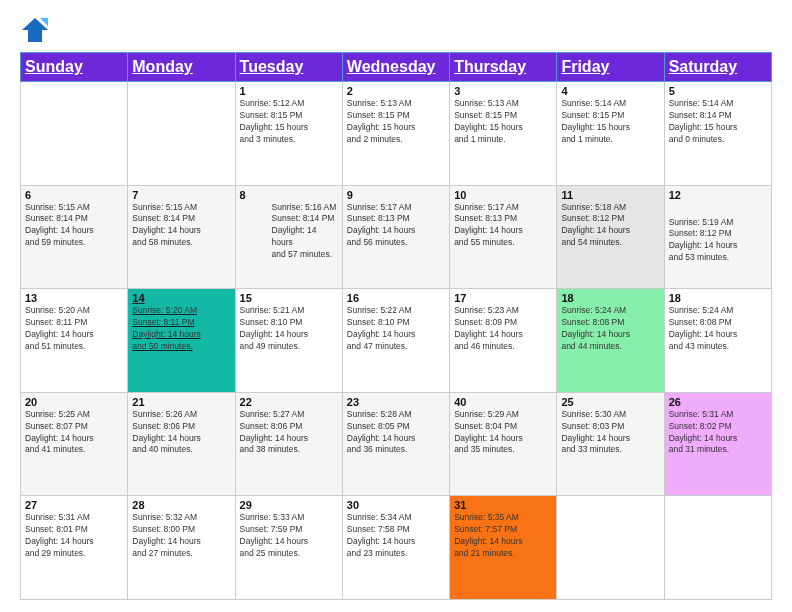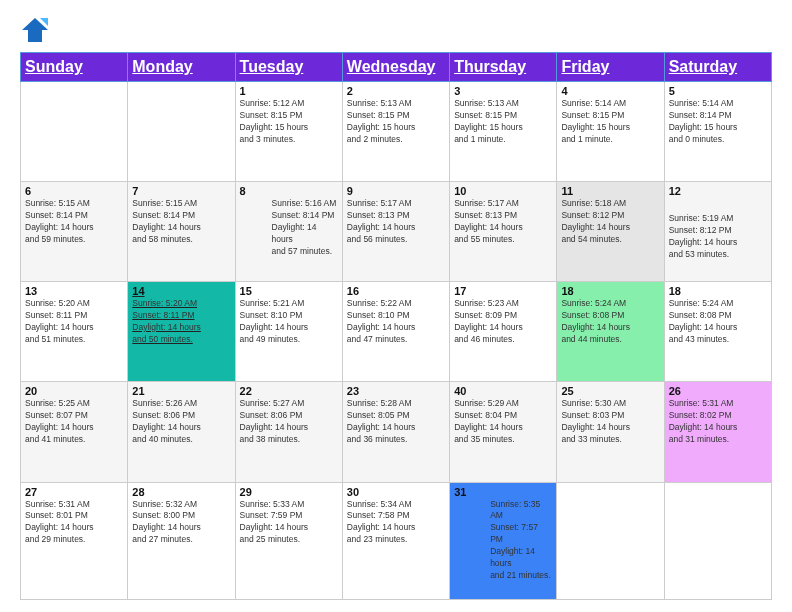--- a/index.html
+++ b/index.html
@@ -345,23 +345,23 @@
 Daylight: 14 hours
 and 25 minutes.</div>
           </td>
           <td style="background: rgb(255, 255, 255);">
             <span class="day-number">30</span>
             <div class="day-info" style="white-space: pre-line;">Sunrise: 5:34 AM
 Sunset: 7:58 PM
 Daylight: 14 hours
 and 23 minutes.</div>
           </td>
-          <td style="background: #3b82f6;">
+          <td style="background: #f97316;">
             <span class="day-number">31</span>
-            <div class="day-info" style="white-space: pre-line; margin-left: 36px;">Sunrise: 5:35 AM
+            <div class="day-info" style="white-space: pre-line;">Sunrise: 5:35 AM
 Sunset: 7:57 PM
 Daylight: 14 hours
 and 21 minutes.</div>
           </td>
           <td class="empty-cell"></td>
           <td class="empty-cell"></td>
         </tr>
       </tbody>
   </table>
 </div>

